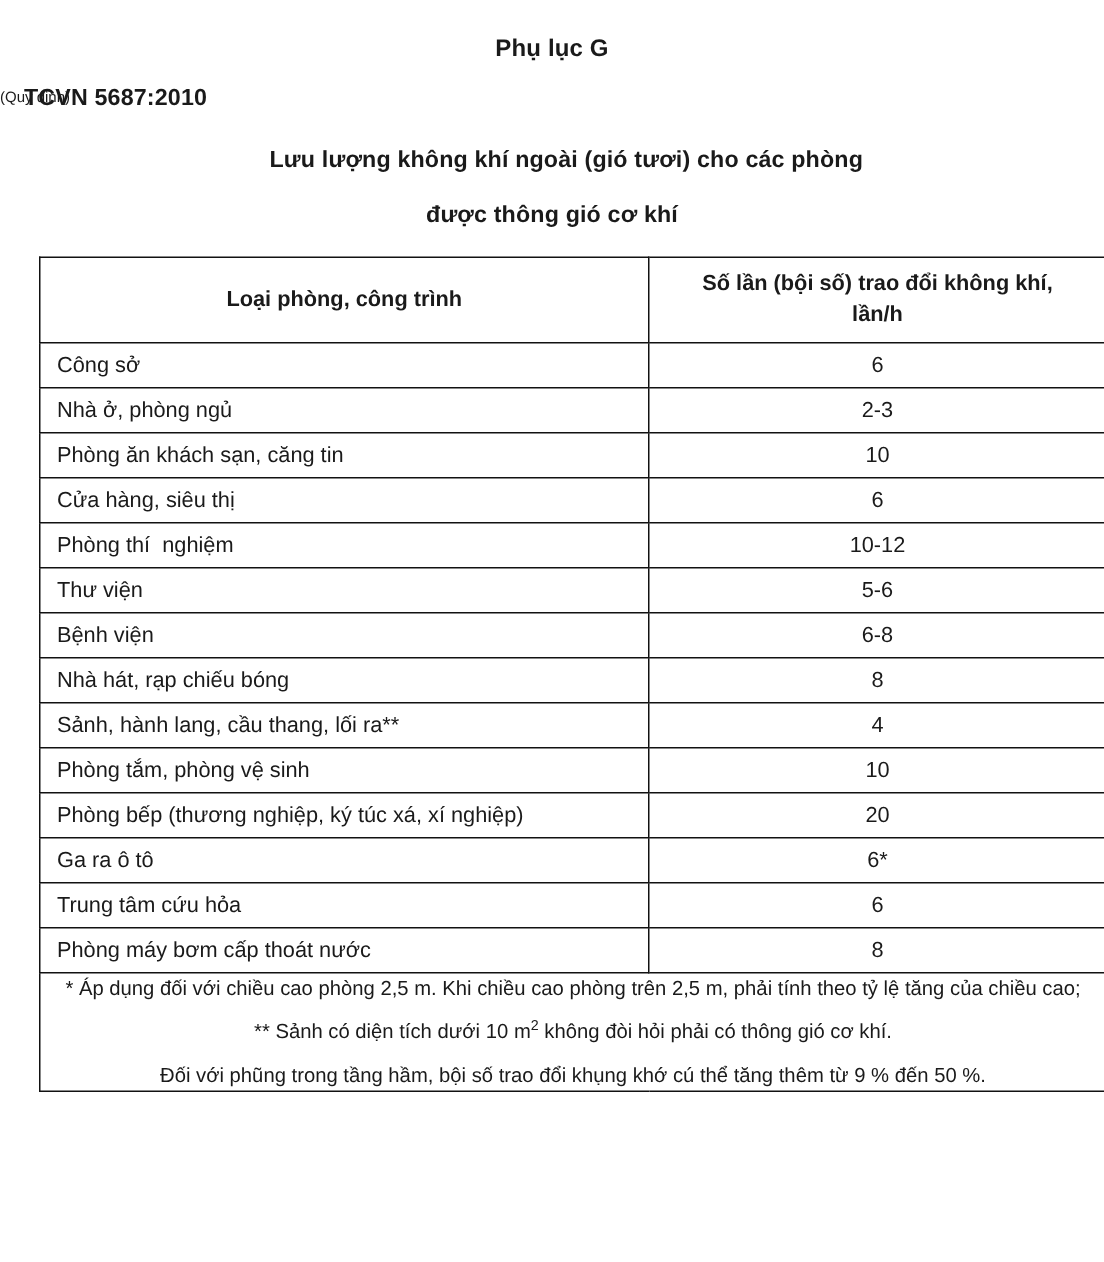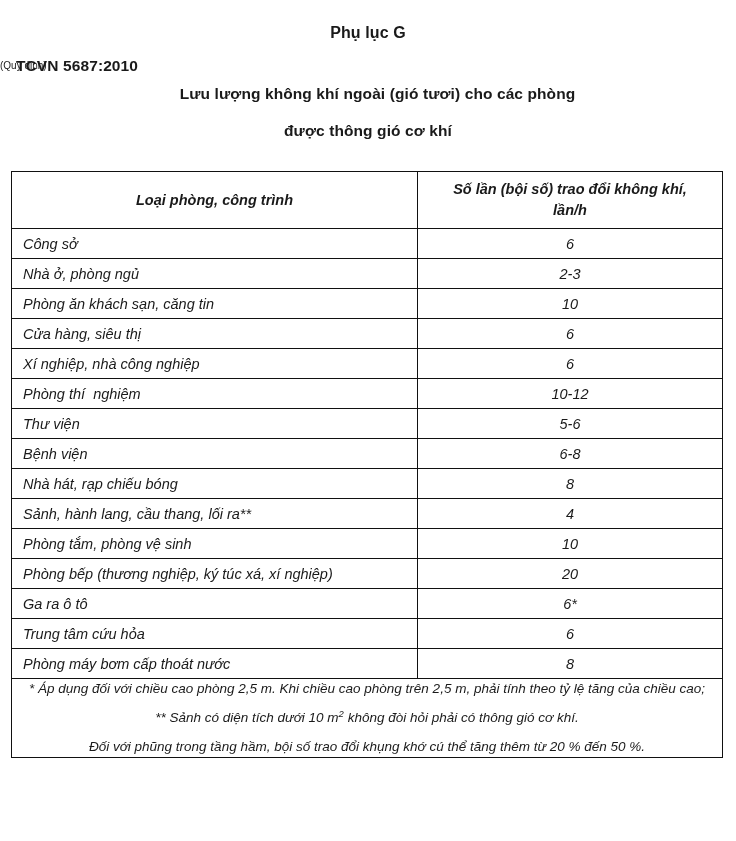--- a/index.html
+++ b/index.html
@@ -59,39 +59,39 @@
     font-size: 10px;
     font-weight: normal;
     line-height: 20px;
   }
 
   .line-title1 {
     text-align: center;
     font-size: 15.5px;
     font-weight: bold;
     line-height: 1;
+    margin-top: 13px;
     letter-spacing: 0.1px;
     padding-left: 19px;
   }
   .line-title2 {
     text-align: center;
     font-size: 15.5px;
     font-weight: bold;
     line-height: 1;
     margin-top: 21px;
     letter-spacing: 0.1px;
   }
 
   
   .table-wrap {
     position: absolute;
-    left: 11px;
+    left: 26px;
     top: 171px;
     width: 711px;
-    font-style: italic;
   }
 
   table.grid {
     border-collapse: collapse;
     width: 711px;
     table-layout: fixed;
   }
   table.grid td, table.grid th {
     border: 1px solid #111111;
     padding: 0;
@@ -187,24 +187,20 @@
           </tr>
           <tr>
             <td class="cell-label">Phòng ăn khách sạn, căng tin</td>
             <td class="cell-value">10</td>
           </tr>
           <tr>
             <td class="cell-label">Cửa hàng, siêu thị</td>
             <td class="cell-value">6</td>
           </tr>
           <tr>
-            <td class="cell-label">Xí nghiệp, nhà công nghiệp</td>
-            <td class="cell-value">6</td>
-          </tr>
-          <tr>
             <td class="cell-label">Phòng thí  nghiệm</td>
             <td class="cell-value">10-12</td>
           </tr>
           <tr>
             <td class="cell-label">Thư viện</td>
             <td class="cell-value">5-6</td>
           </tr>
           <tr>
             <td class="cell-label">Bệnh viện</td>
             <td class="cell-value">6-8</td>
@@ -238,20 +234,20 @@
             <td class="cell-value">8</td>
           </tr>
         </tbody>
       <tfoot>
         <tr>
           <td class="notes-cell" colspan="2">
             <p class="note-line">* Áp dụng đối với chiều cao phòng 2,5 m. Khi chiều cao phòng trên 2,5 m, phải tính theo tỷ lệ tăng của chiều cao;</p>
             <p class="note-line">
               <span>** Sảnh có diện tích dưới 10 m</span><sup>2</sup><span> không đòi hỏi phải có thông gió cơ khí.</span>
             </p>
-            <p class="note-line">Đối với phũng trong tầng hầm, bội số trao đổi khụng khớ cú thể tăng thêm từ 20 % đến 50 %.</p>
+            <p class="note-line">Đối với phũng trong tầng hầm, bội số trao đổi khụng khớ cú thể tăng thêm từ 9 % đến 50 %.</p>
           </td>
         </tr>
       </tfoot>
     </table>
   </div>
 
 </div>
 
 </body></html>

